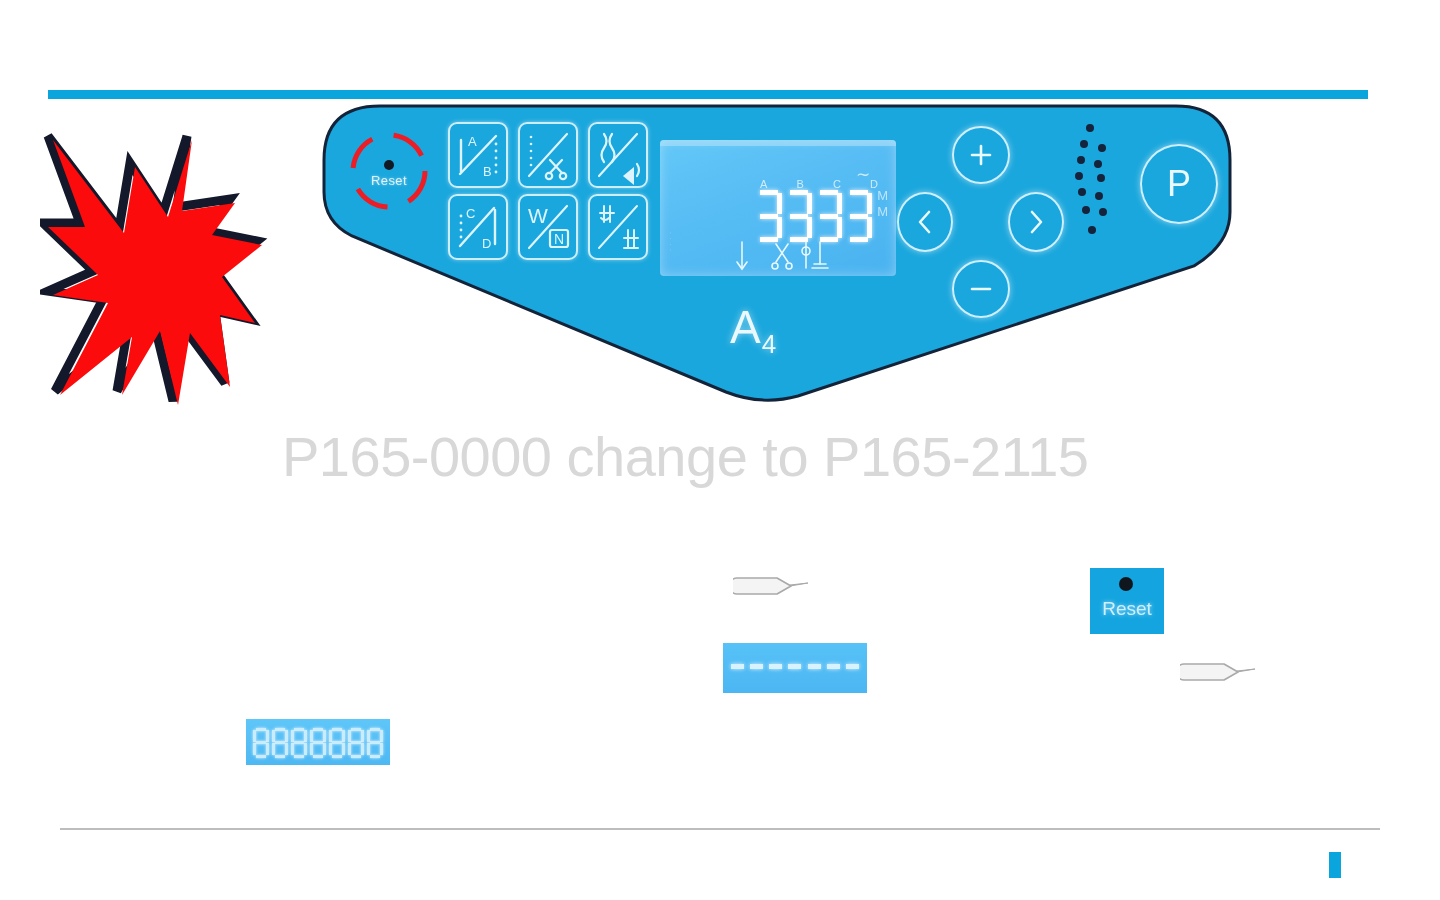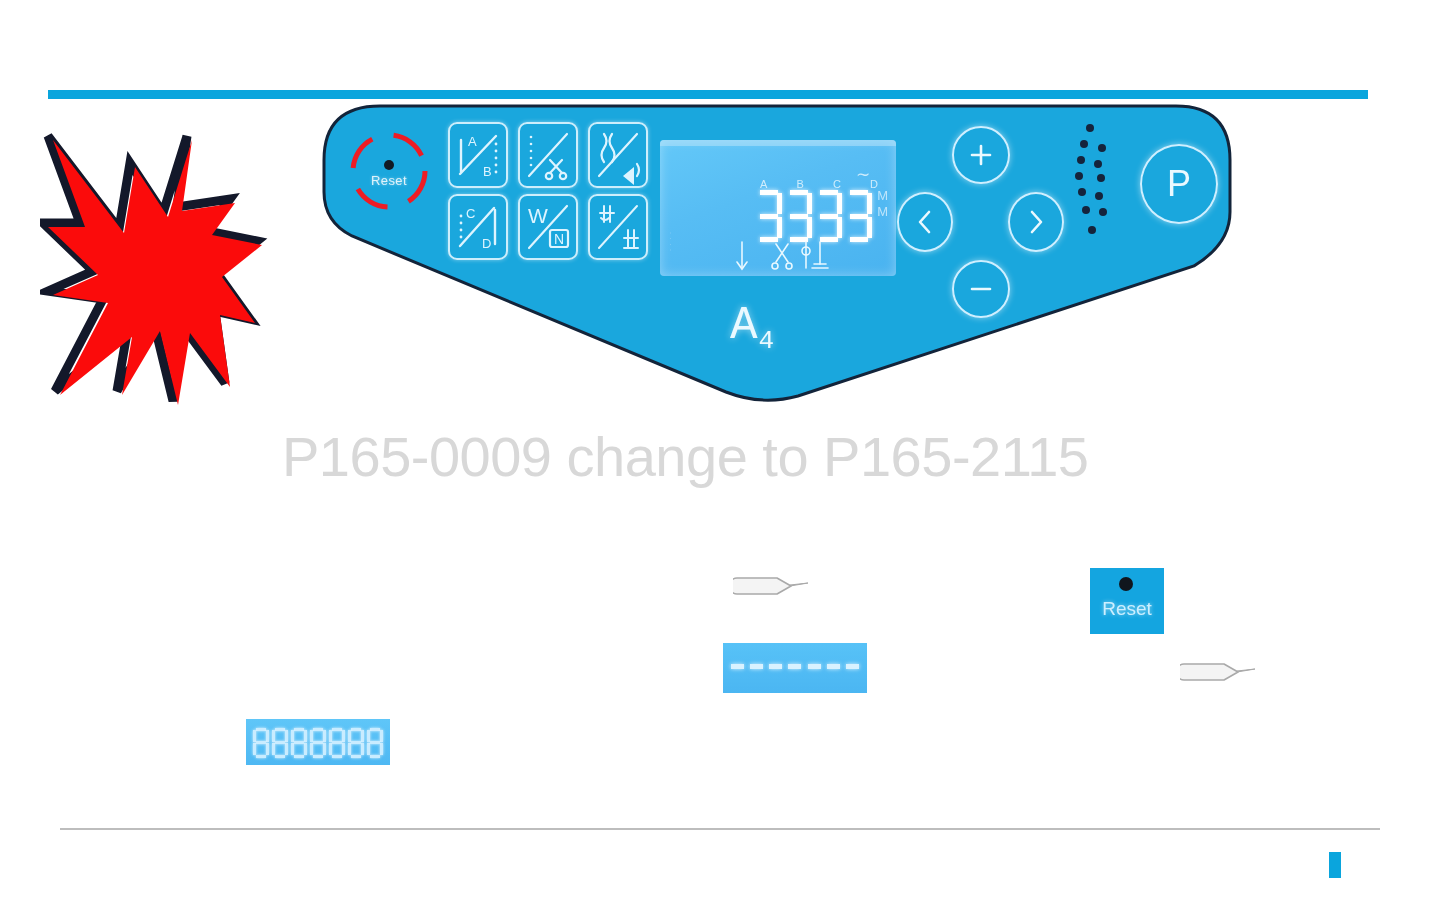--- a/index.html
+++ b/index.html
@@ -174,21 +174,20 @@
 
   
   .dot-cluster { position:absolute; left: 752px; top: 18px; width: 48px; height: 122px; }
 
   
   .a4-label {
     position:absolute; left: 408px; top: 196px;
     color:#eaf9ff; font-size: 46px; font-weight: 300;
     text-shadow: 0 0 7px rgba(255,255,255,.55);
     letter-spacing: 1px;
-    font-family: Liberation Mono, monospace;
   }
   .a4-label sub { font-size: 26px; }
 
   
   .headline {
     position:absolute; left: 282px; top: 424px;
     width: 960px;
     color: #d8d8d8;
     font-size: 56px;
     font-weight: 400;
@@ -502,21 +501,21 @@
         </g>
       </svg>
 
       <div class="a4-label">
         <span>A</span><sub>4</sub>
       </div>
 
     </div>
   </div>
 
-  <div class="headline">P165-0009 change to P165-2115</div>
+  <div class="headline">P165-0000 change to P165-2115</div>
 
   <div class="pin-tool pin-a">
     <svg viewBox="0 0 78 28" xmlns="http://www.w3.org/2000/svg">
       <path d="M4 6 h40 l14 8 l-14 8 h-40 a8 8 0 0 1 0 -16 z" fill="#f4f4f4" stroke="#a9a9a9" stroke-width="1.6" stroke-linejoin="round"></path>
       <path d="M57 13 l18 -2 l-18 3 z" fill="#bdbdbd" stroke="#a9a9a9" stroke-width="1"></path>
     </svg>
   </div>
 
   <div class="lcd-strip">
     <div class="dash-row">

